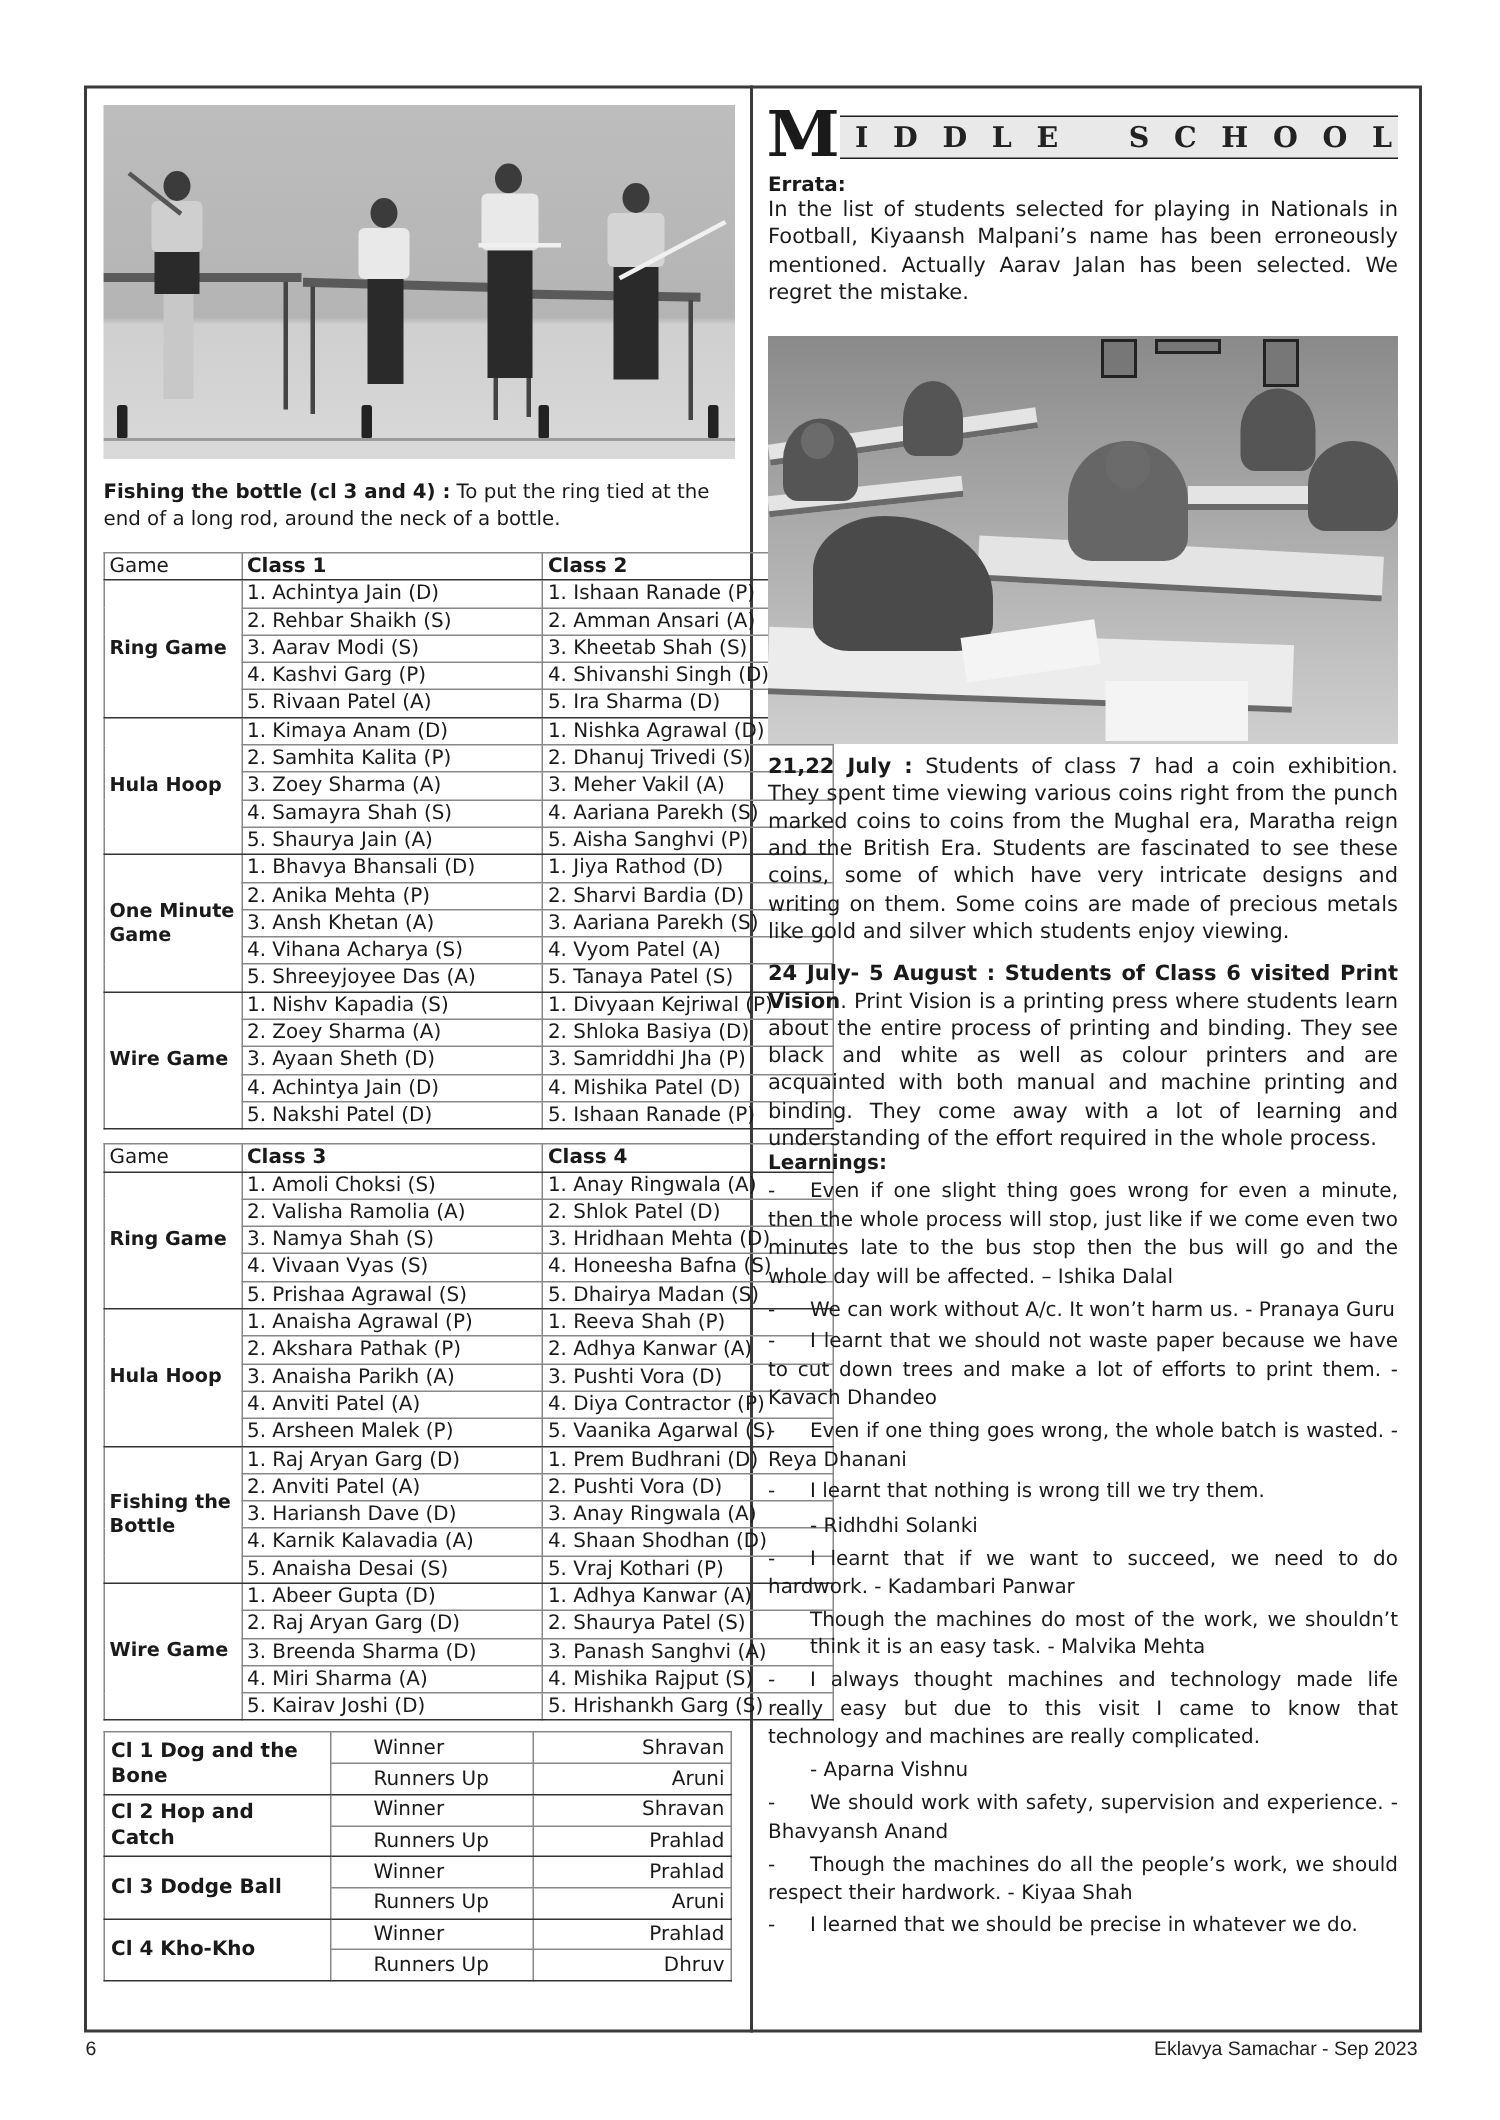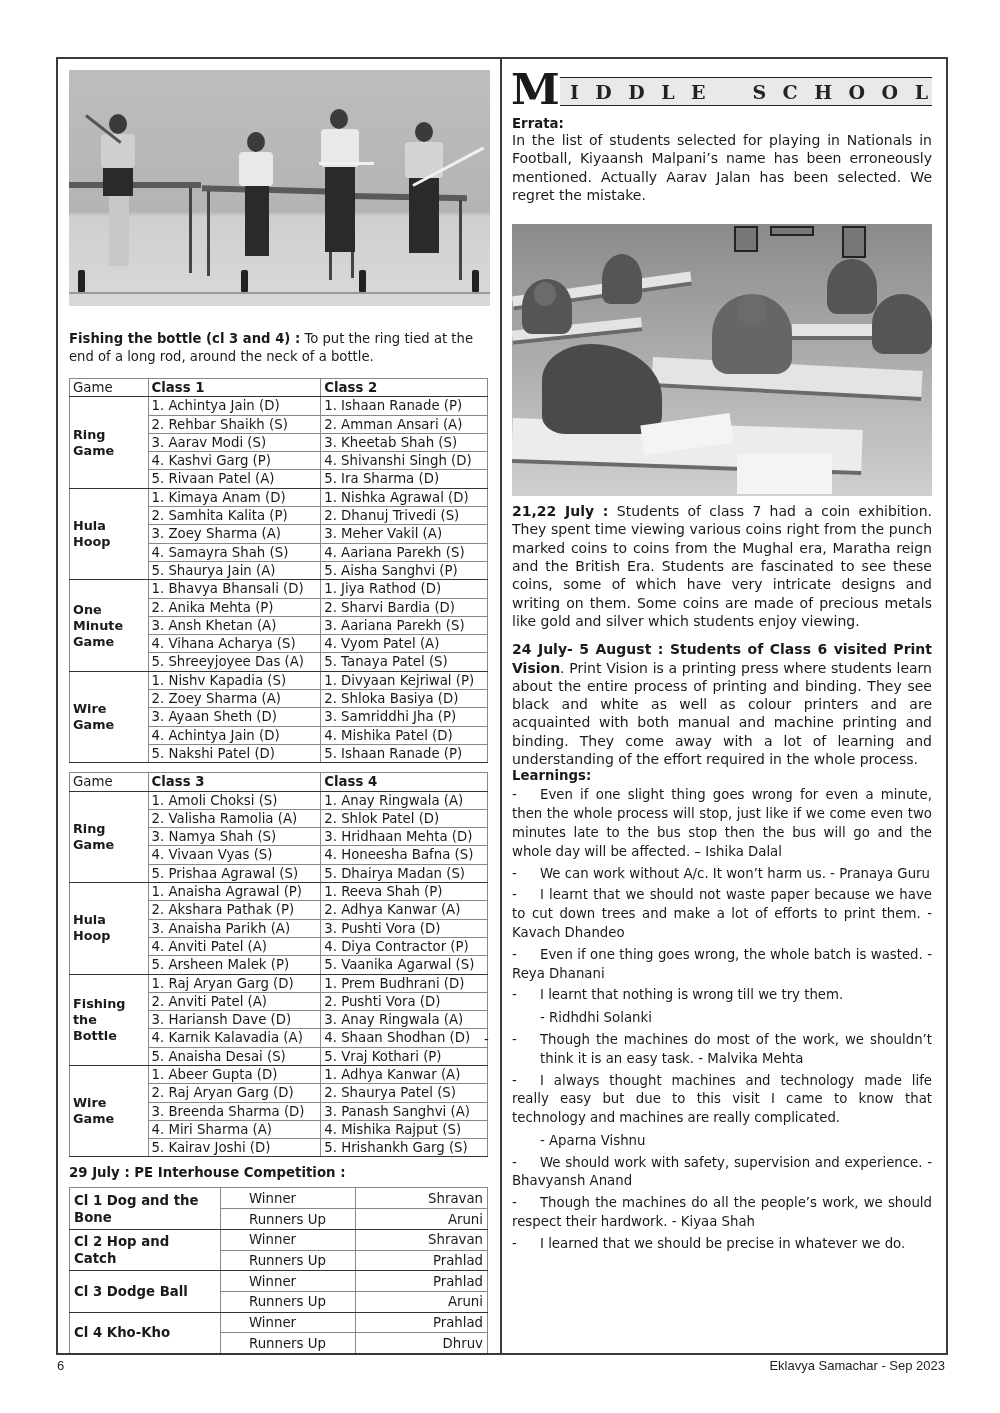--- a/index.html
+++ b/index.html
@@ -35,26 +35,26 @@
   .photo2 {
     position: relative; width: 420px; height: 272px; overflow: hidden;
     background: linear-gradient(180deg, #8a8a8a 0%, #9c9c9c 25%, #b0b0b0 55%, #cfcfcf 100%);
   }
   .photo2 .desk { position: absolute; background: #e4e4e4; border-bottom: 4px solid #6a6a6a; }
   .photo2 .student { position: absolute; border-radius: 50% 50% 20% 20%; background: #555; }
   .photo2 .face { position: absolute; border-radius: 50%; background: #6b6b6b; }
   .photo2 .frame-pic { position: absolute; border: 2px solid #222; background: #777; }
   .photo2 .paper { position: absolute; background: #f4f4f4; }
 
-  .caption { margin-top: 24px; font-size: 13.2px; line-height: 18px; }
+  .caption { margin-top: 14px; font-size: 13.2px; line-height: 18px; }
   .caption b { font-weight: bold; }
 
   
   table.roster {
-    border-collapse: collapse; width: 419px; font-size: 13.3px; line-height: 17.3px;
+    border-collapse: collapse; width: 487px; font-size: 13.3px; line-height: 17.3px;
     margin-top: 12px; border: 1.5px solid #333;
   }
   table.roster td, table.roster th {
     border: 1px solid #888; padding: 0 3px; text-align: left; font-weight: normal; white-space: nowrap;
     height: 18.3px;
   }
   table.roster th { font-weight: normal; border-bottom: 1.5px solid #333; }
   table.roster th.cls { font-weight: bold; }
   table.roster td.game { font-weight: bold; font-size: 12.8px; line-height: 16px; vertical-align: middle; border-bottom: 1.5px solid #333; white-space: normal; }
   table.roster tr.last td { border-bottom: 1.5px solid #333; }
@@ -341,21 +341,20 @@
           <td>4. Miri Sharma (A)</td>
           <td>4. Mishika Rajput (S)</td>
         </tr>
         <tr class="last">
           <td>5. Kairav Joshi (D)</td>
           <td>5. Hrishankh Garg (S)</td>
         </tr>
       </tbody>
   </table>
 
-  <div class="pe-title">29 July : PE Interhouse Competition :</div>
   <table class="pe">
     <tbody id="pe-body">
         <tr>
           <td rowspan="2" class="evt">Cl 1 Dog and the Bone</td>
           <td class="pos">Winner</td>
           <td class="house">Shravan</td>
         </tr>
         <tr class="grp-end">
           <td class="pos">Runners Up</td>
           <td class="house">Aruni</td>
@@ -440,21 +439,21 @@
 
   <p class="para" style="margin-top:10px;"><b>24 July- 5 August : Students of Class 6 visited Print Vision</b><span>. Print Vision is a printing press where students learn about the entire process of printing and binding. They see black and white as well as colour printers and are acquainted with both manual and machine printing and binding. They come away with a lot of learning and understanding of the effort required in the whole process.</span></p>
 
   <div class="heading-bold">Learnings:</div>
   <ul class="learn-list" id="learn-list">
       <li><span class="dash">-</span><span>Even if one slight thing goes wrong for even a minute, then the whole process will stop, just like if we come even two minutes late to the bus stop then the bus will go and the whole day will be affected. – Ishika Dalal</span></li>
       <li><span class="dash">-</span><span>We can work without A/c. It won’t harm us. - Pranaya Guru</span></li>
       <li><span class="dash">-</span><span>I learnt that we should not waste paper because we have to cut down trees and make a lot of efforts to print them. - Kavach Dhandeo</span></li>
       <li><span class="dash">-</span><span>Even if one thing goes wrong, the whole batch is wasted. - Reya Dhanani</span></li>
       <li><span class="dash">-</span><span>I learnt that nothing is wrong till we try them.</span><span class="sig">- Ridhdhi Solanki</span></li>
-      <li><span class="dash">-</span></li>
+      <li><span class="dash">-</span><span>I learnt that if we want to succeed, we need to do hardwork. - Kadambari Panwar</span></li>
       <li class="hang"><span class="dash">-</span><span>Though the machines do most of the work, we shouldn’t think it is an easy task. - Malvika Mehta</span></li>
       <li><span class="dash">-</span><span>I always thought machines and technology made life really easy but due to this visit I came to know that technology and machines are really complicated.</span><span class="sig">- Aparna Vishnu</span></li>
       <li><span class="dash">-</span><span>We should work with safety, supervision and experience. - Bhavyansh Anand</span></li>
       <li><span class="dash">-</span><span>Though the machines do all the people’s work, we should respect their hardwork. - Kiyaa Shah</span></li>
       <li><span class="dash">-</span><span>I learned that we should be precise in whatever we do.</span></li>
     </ul>
 </div>
 
 <div class="footer-left">6</div>
 <div class="footer-right">Eklavya Samachar - Sep 2023</div>

